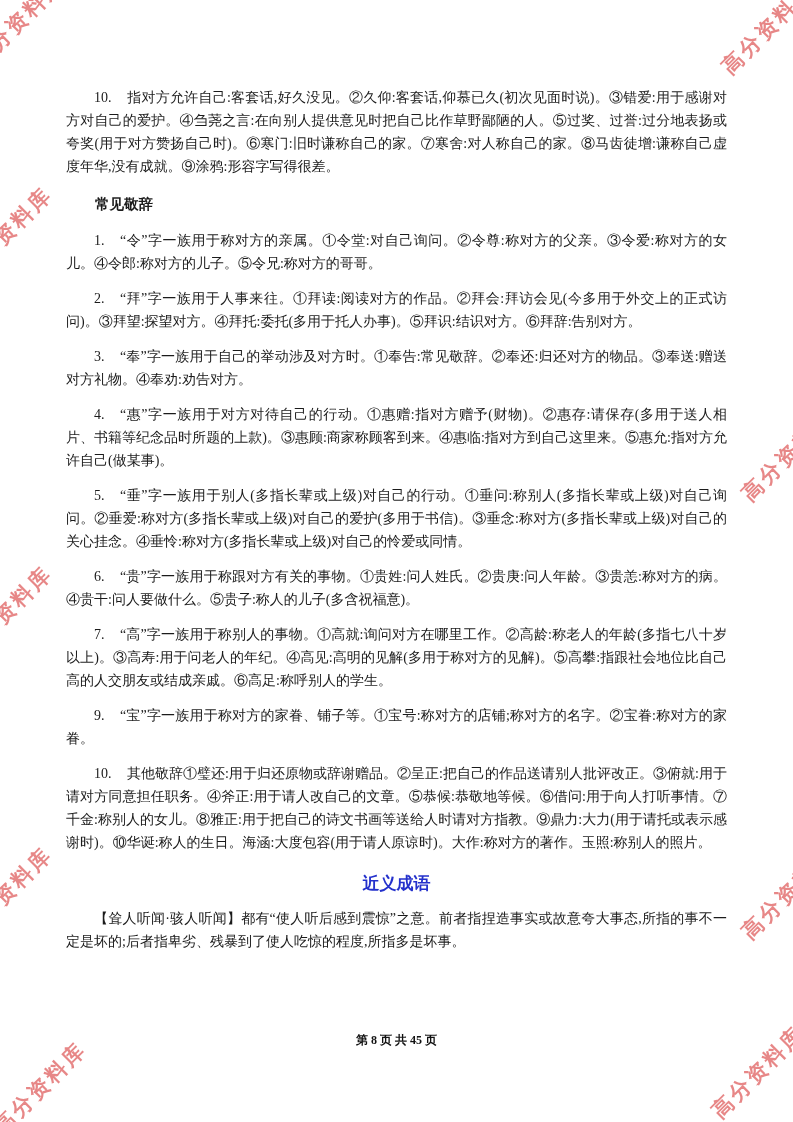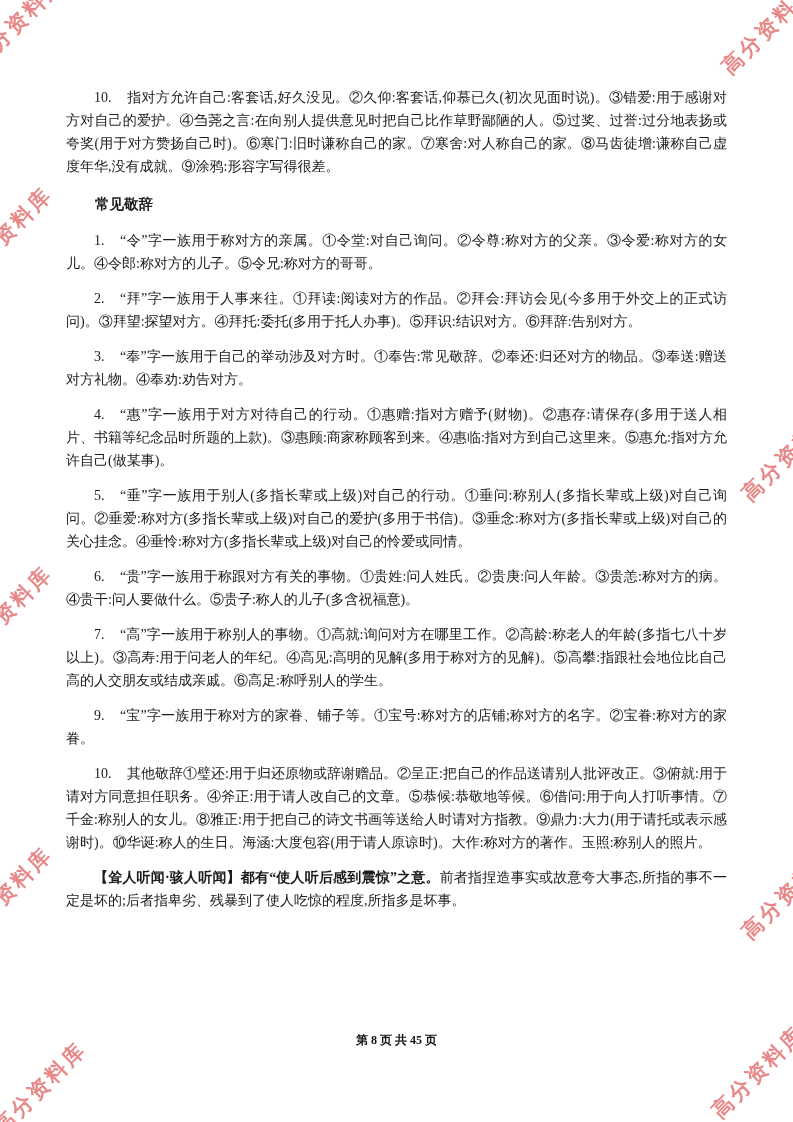--- a/index.html
+++ b/index.html
@@ -31,21 +31,21 @@
     margin: 15px 0 13px 0;
   }
   .syn-title {
     color: #2431cc;
     font-weight: bold;
     font-size: 17px;
     text-align: center;
     text-indent: 0;
     margin: 18px 0 12px 0;
   }
-  .syn-para b { font-weight: bold; }
+  .syn-para b { font-weight: normal; }
   .footer {
     position: absolute;
     top: 1032px; left: 0; right: 0;
     text-align: center;
     font-size: 12px;
     font-weight: bold;
     color: #111;
   }
   .wm {
     position: absolute;
@@ -92,18 +92,19 @@
 
   <p class="para"><span class="num">6.</span><span>“贵”字一族用于称跟对方有关的事物。①贵姓:问人姓氏。②贵庚:问人年龄。③贵恙:称对方的病。④贵干:问人要做什么。⑤贵子:称人的儿子(多含祝福意)。</span></p>
 
   <p class="para"><span class="num">7.</span><span>“高”字一族用于称别人的事物。①高就:询问对方在哪里工作。②高龄:称老人的年龄(多指七八十岁以上)。③高寿:用于问老人的年纪。④高见:高明的见解(多用于称对方的见解)。⑤高攀:指跟社会地位比自己高的人交朋友或结成亲戚。⑥高足:称呼别人的学生。</span></p>
 
 
   <p class="para"><span class="num">9.</span><span>“宝”字一族用于称对方的家眷、铺子等。①宝号:称对方的店铺;称对方的名字。②宝眷:称对方的家眷。</span></p>
 
   <p class="para"><span class="num">10.</span><span>其他敬辞①璧还:用于归还原物或辞谢赠品。②呈正:把自己的作品送请别人批评改正。③俯就:用于请对方同意担任职务。④斧正:用于请人改自己的文章。⑤恭候:恭敬地等候。⑥借问:用于向人打听事情。⑦千金:称别人的女儿。⑧雅正:用于把自己的诗文书画等送给人时请对方指教。⑨鼎力:大力(用于请托或表示感谢时)。⑩华诞:称人的生日。海涵:大度包容(用于请人原谅时)。大作:称对方的著作。玉照:称别人的照片。</span></p>
 
+  <h2 class="syn-title">近义成语</h2>
 
   <p class="para syn-para"><b>【耸人听闻·骇人听闻】都有“使人听后感到震惊”之意。</b><span>前者指捏造事实或故意夸大事态,所指的事不一定是坏的;后者指卑劣、残暴到了使人吃惊的程度,所指多是坏事。</span></p>
 
 </main>
 
 <div class="footer">第 8 页 共 45 页</div>
 
 </body></html>

